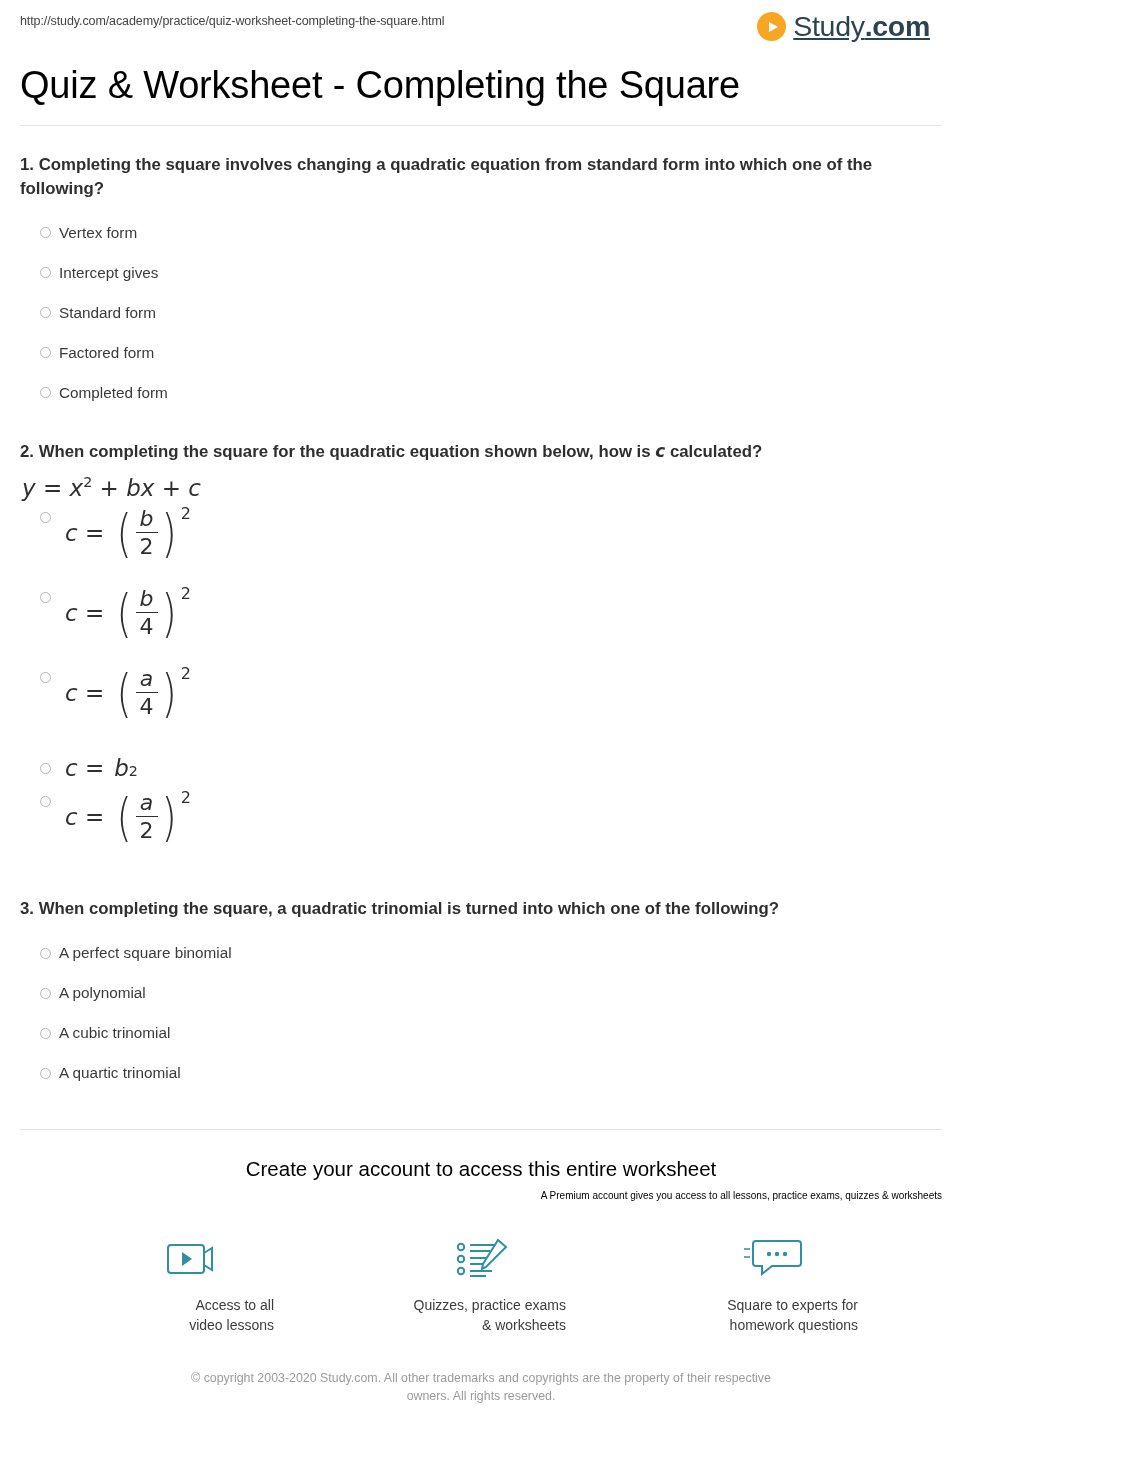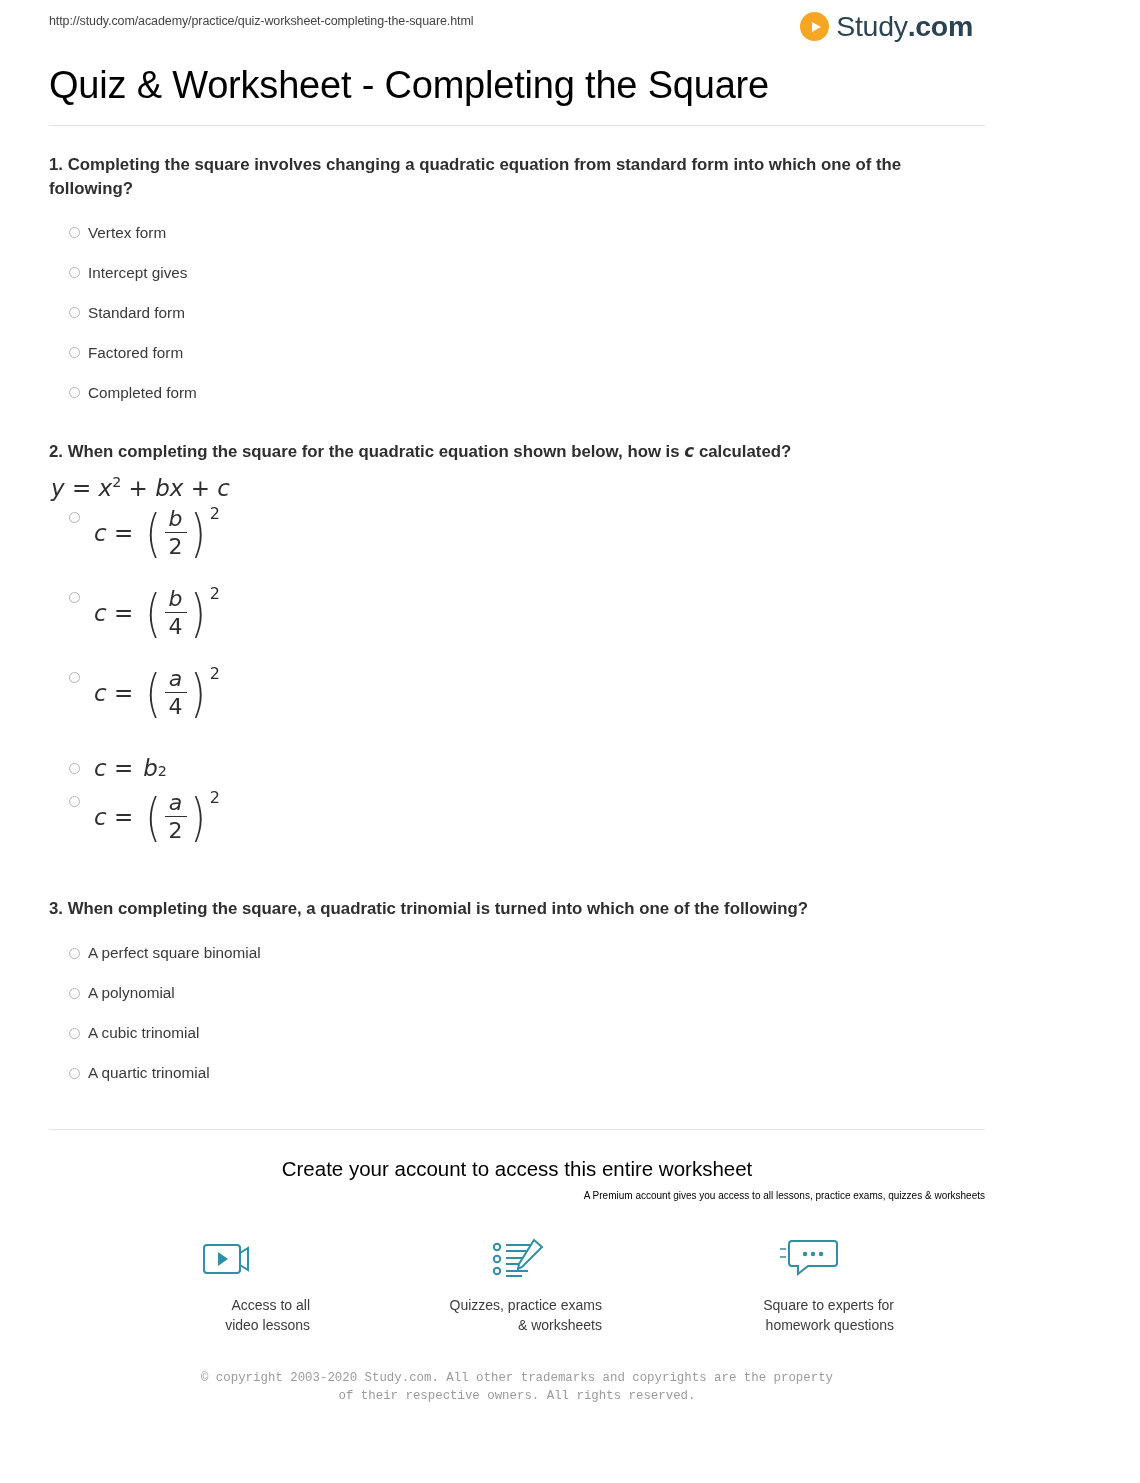--- a/index.html
+++ b/index.html
@@ -6,21 +6,21 @@
   html, body { margin: 0; padding: 0; }
   body {
     width: 1140px;
     height: 1483px;
     background: #ffffff;
     font-family: "Liberation Sans", sans-serif;
     color: #333333;
     position: relative;
     overflow: hidden;
   }
-  .page { width: 962px; padding: 0 11px; margin-left: 36px; }
+  .page { width: 962px; padding: 0 18px; }
 
   
   .topbar {
     display: flex;
     align-items: flex-start;
     justify-content: space-between;
     padding: 10px 2px 0 2px;
     height: 48px;
   }
   .url {
@@ -43,20 +43,21 @@
     border-left: 9px solid #ffffff;
     border-top: 5.5px solid transparent;
     border-bottom: 5.5px solid transparent;
     margin-left: 3px;
   }
   .brand-text {
     font-size: 28.5px;
     color: #2b4452;
     font-weight: 400;
     letter-spacing: -0.3px;
+    text-decoration: underline;
   }
   .brand-text b { font-weight: 700; }
 
   h1.title {
     font-size: 38px;
     font-weight: 400;
     color: #000000;
     margin: 16px 0 0 2px;
     letter-spacing: -0.2px;
   }
@@ -181,21 +182,20 @@
     color: #3c3c3c;
     line-height: 1.45;
   }
   .copyright {
     text-align: center;
     color: #9b9b9b;
     font-size: 12.4px;
     line-height: 1.5;
     margin-top: 33px;
     padding: 0 150px;
-    font-family: Liberation Mono, monospace;
   }
 </style>
 </head>
 <body>
 
 <div class="page">
 
   <div class="topbar">
     <div class="url">http://study.com/academy/practice/quiz-worksheet-completing-the-square.html</div>
     <div class="brand">

